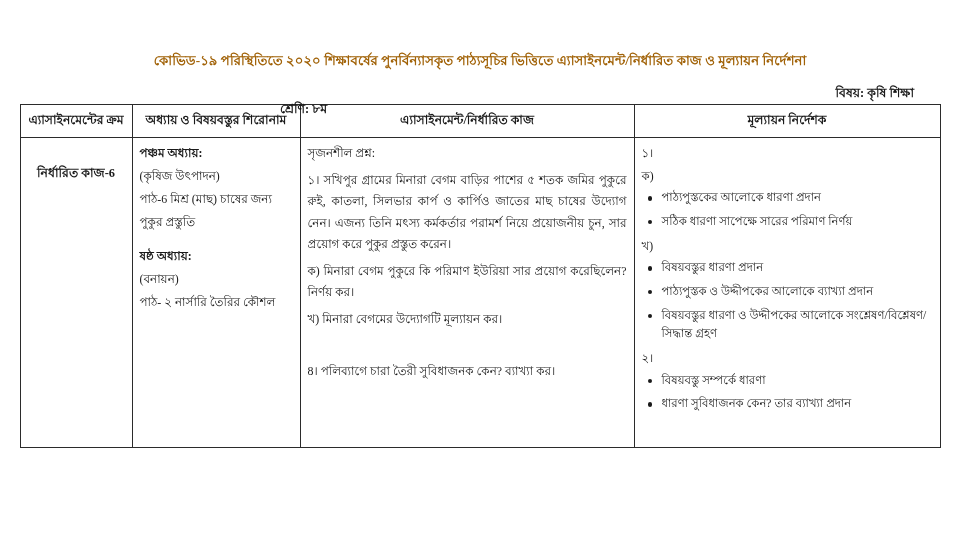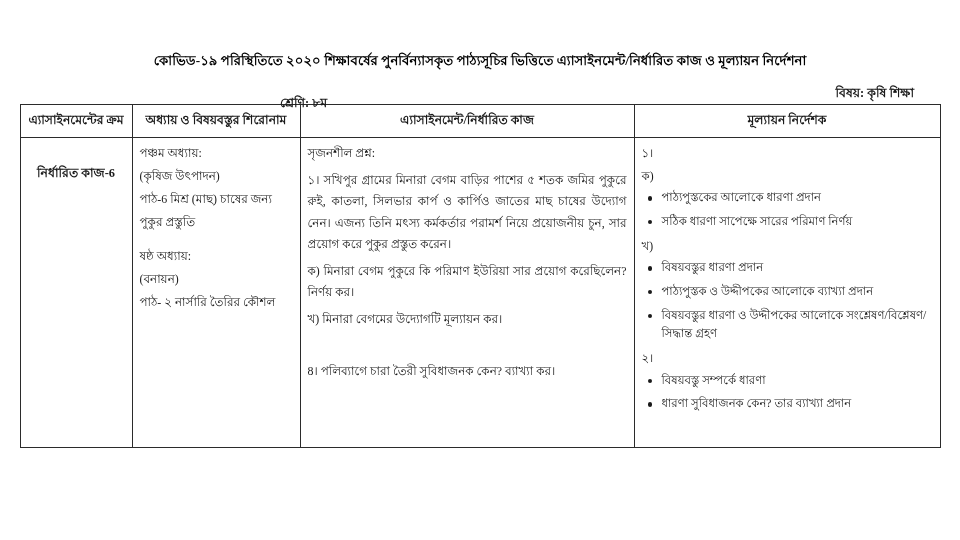--- a/index.html
+++ b/index.html
@@ -21,33 +21,33 @@
     box-sizing: border-box;
     padding: 0;
   }
   .doc-title {
     text-align: center;
     font-size: 13.2px;
     font-weight: bold;
     letter-spacing: 0.1px;
     margin: 52px 40px 0 40px;
     line-height: 1.4;
-    color: #000000;
+    color: #a16207;
   }
   .meta-row {
     position: relative;
     margin: 14px 30px 0 30px;
     height: 20px;
     font-size: 12.4px;
     font-weight: bold;
   }
   .meta-left {
     position: absolute;
     left: 250px;
-    top: 10px;
+    top: 16px;
   }
   .meta-right {
     position: absolute;
     right: 16px;
     top: 0;
   }
   table.assign {
     margin: 0 auto 0 auto;
     border-collapse: collapse;
     width: 920px;
@@ -84,21 +84,21 @@
   }
   .cell-task {
     font-size: 11.9px;
     line-height: 1.78;
     text-align: justify;
   }
   .cell-ind {
     font-size: 11.6px;
     line-height: 1.75;
   }
-  .bold { font-weight: normal; }
+  .bold { font-weight: bold; }
   .blk { margin-bottom: 2px; }
   .gap-lg { height: 12px; }
   .gap-sm { height: 4px; }
   .hang {
     padding-left: 0;
   }
   ul.bullets {
     list-style: none;
     margin: 2px 0 2px 0;
     padding: 0;

